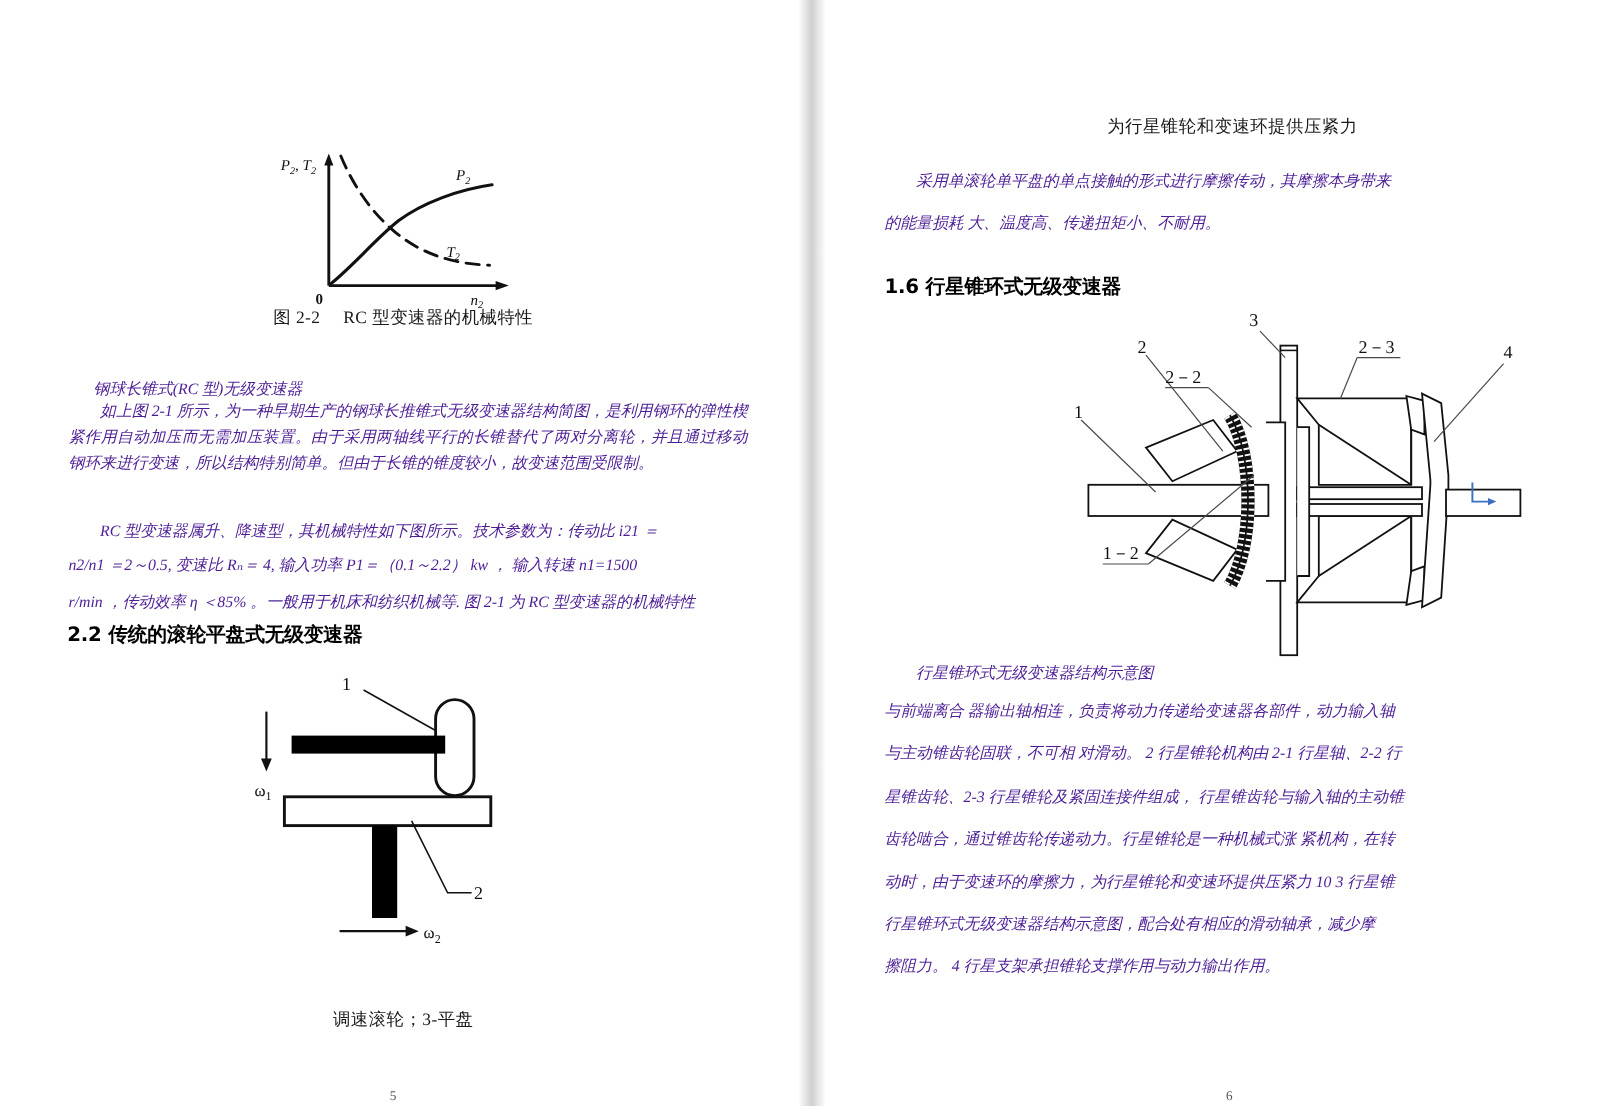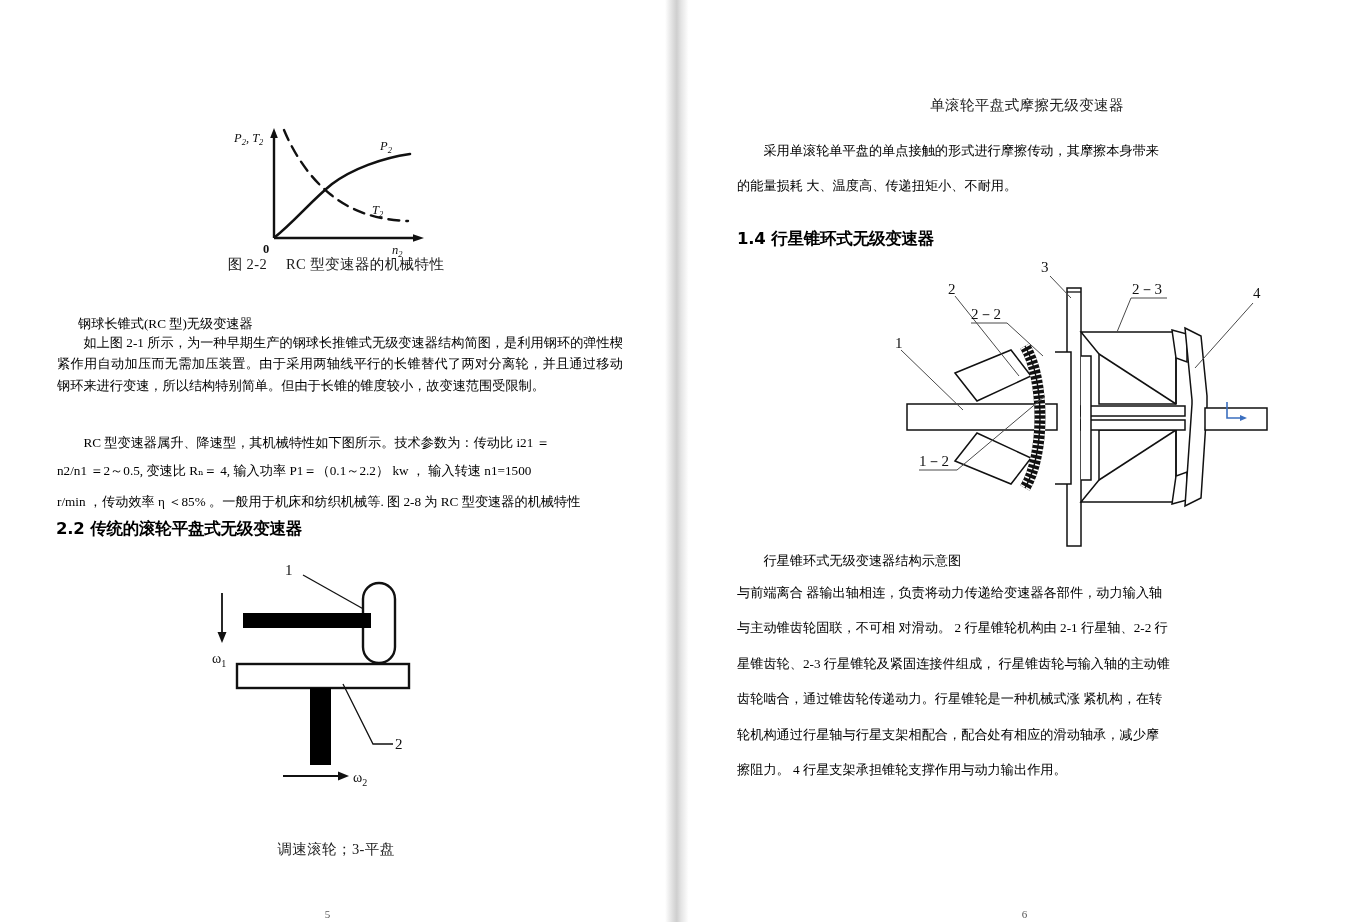--- a/index.html
+++ b/index.html
@@ -38,21 +38,22 @@
         #ffffff 80%, #ffffff 100%);
     flex: 0 0 42px;
   }
   .page-right { width: 655px; }
 
   
   .para {
     font-size: 13.2px;
     line-height: 1.62;
     text-align: justify;
-    color: #000000;
+    color: #4c1d95;
+    font-style: italic;
   }
   .indent { text-indent: 2em; }
   .caption-center {
     text-align: center;
     font-size: 14.5px;
     letter-spacing: 0.4px;
   }
   .h2 {
     font-family: "DejaVu Sans", "Liberation Sans", sans-serif;
     font-weight: bold;
@@ -132,21 +133,21 @@
 
     <div id="fig22-caption" class="caption-center">图 2-2　 RC 型变速器的机械特性</div>
 
     <div id="rc-subtitle" class="para">钢球长锥式(RC 型)无级变速器</div>
 
     <div id="rc-para1" class="para indent">如上图 2-1 所示，为一种早期生产的钢球长推锥式无级变速器结构简图，是利用钢环的弹性楔紧作用自动加压而无需加压装置。由于采用两轴线平行的长锥替代了两对分离轮，并且通过移动钢环来进行变速，所以结构特别简单。但由于长锥的锥度较小，故变速范围受限制。</div>
 
     <div id="rc-para2" class="para">
       <span class="ln first">RC 型变速器属升、降速型，其机械特性如下图所示。技术参数为：传动比  i21 ＝</span>
       <span class="ln">n2/n1 ＝2～0.5, 变速比 Rₙ＝ 4, 输入功率 P1＝（0.1～2.2）  kw ， 输入转速  n1=1500</span>
-      <span class="ln">r/min ，传动效率 η ＜85% 。一般用于机床和纺织机械等. 图 2-8 为 RC 型变速器的机械特性</span>
+      <span class="ln">r/min ，传动效率 η ＜85% 。一般用于机床和纺织机械等. 图 2-1 为 RC 型变速器的机械特性</span>
     </div>
 
     <div id="head-22" class="h2">2.2 传统的滚轮平盘式无级变速器</div>
 
     <div id="fig-roller">
       <svg width="320" height="275" viewBox="0 0 320 275">
 
         <line x1="108" y1="27" x2="172" y2="63" stroke="#111" stroke-width="1.3"></line>
         <text x="90" y="27" font-size="15" font-family="'Liberation Serif',serif" fill="#111">1</text>
 
@@ -177,28 +178,28 @@
 
     <div id="roller-caption" class="caption-center">调速滚轮；3-平盘</div>
 
     <div class="pagenum">5</div>
   </div>
 
   <div class="gutter"></div>
 
   <div class="page page-right">
 
-    <div id="r-subtitle" class="caption-center">单滚轮平盘式摩擦无级变速器</div>
+    <div id="r-subtitle" class="caption-center">为行星锥轮和变速环提供压紧力</div>
 
     <div id="r-para1" class="para">
       <span class="ln first">采用单滚轮单平盘的单点接触的形式进行摩擦传动，其摩擦本身带来</span>
       <span class="ln">的能量损耗 大、温度高、传递扭矩小、不耐用。</span>
     </div>
 
-    <div id="head-23" class="h2">1.4 行星锥环式无级变速器</div>
+    <div id="head-23" class="h2">1.6 行星锥环式无级变速器</div>
 
     <div id="fig-planet">
       <svg width="420" height="290" viewBox="0 0 420 290">
         <g fill="none" stroke="#111" stroke-width="1.5" stroke-linejoin="miter">
 
           <rect x="172" y="30" width="14" height="258" fill="#ffffff" stroke="#111" stroke-width="1.5"></rect>
           <line x1="172" y1="34" x2="186" y2="34" stroke="#111" stroke-width="1.3"></line>
 
           <path d="M 186,74 L 281,74 L 281,146 L 204,146 L 204,96 Z" fill="#ffffff"></path>
           <path d="M 281,74 L 281,146"></path>
@@ -275,20 +276,21 @@
 
     <div id="planet-caption" class="para">
       <span style="margin-left:2em">行星锥环式无级变速器结构示意图</span>
     </div>
 
     <div id="r-para2" class="para">
       <span class="ln">与前端离合 器输出轴相连，负责将动力传递给变速器各部件，动力输入轴</span>
       <span class="ln">与主动锥齿轮固联，不可相 对滑动。 2 行星锥轮机构由 2-1 行星轴、2-2 行</span>
       <span class="ln">星锥齿轮、2-3 行星锥轮及紧固连接件组成，  行星锥齿轮与输入轴的主动锥</span>
       <span class="ln">齿轮啮合，通过锥齿轮传递动力。行星锥轮是一种机械式涨 紧机构，在转</span>
-      <span class="ln">轮机构通过行星轴与行星支架相配合，配合处有相应的滑动轴承，减少摩</span>
+      <span class="ln">动时，由于变速环的摩擦力，为行星锥轮和变速环提供压紧力 10 3 行星锥</span>
+      <span class="ln">行星锥环式无级变速器结构示意图，配合处有相应的滑动轴承，减少摩</span>
       <span class="ln">擦阻力。 4 行星支架承担锥轮支撑作用与动力输出作用。</span>
     </div>
 
     <div class="pagenum">6</div>
   </div>
 
 </div>
 
 </body></html>

